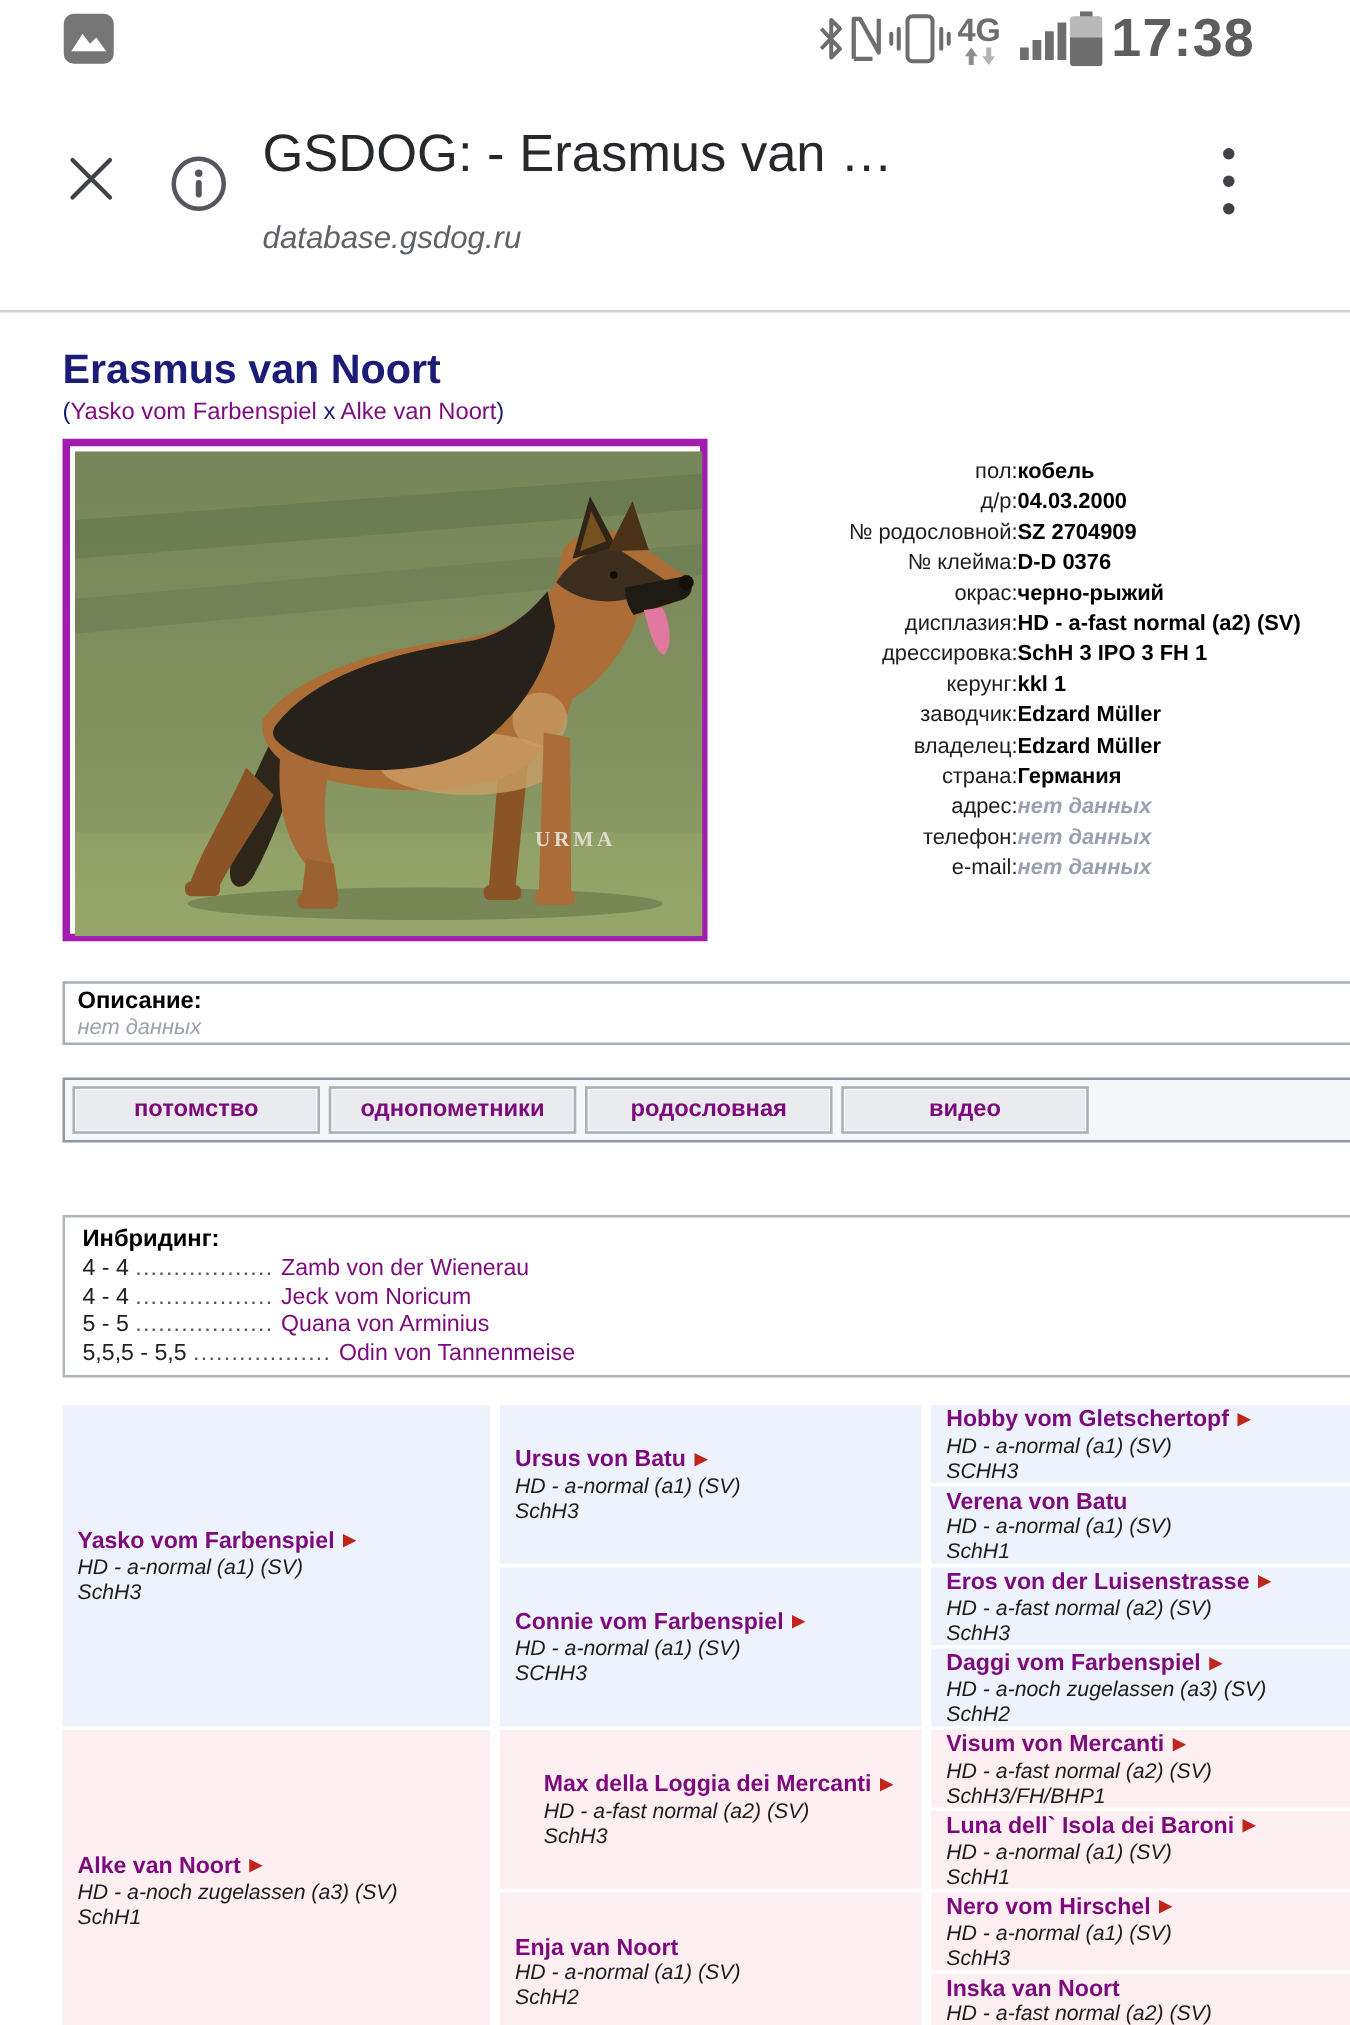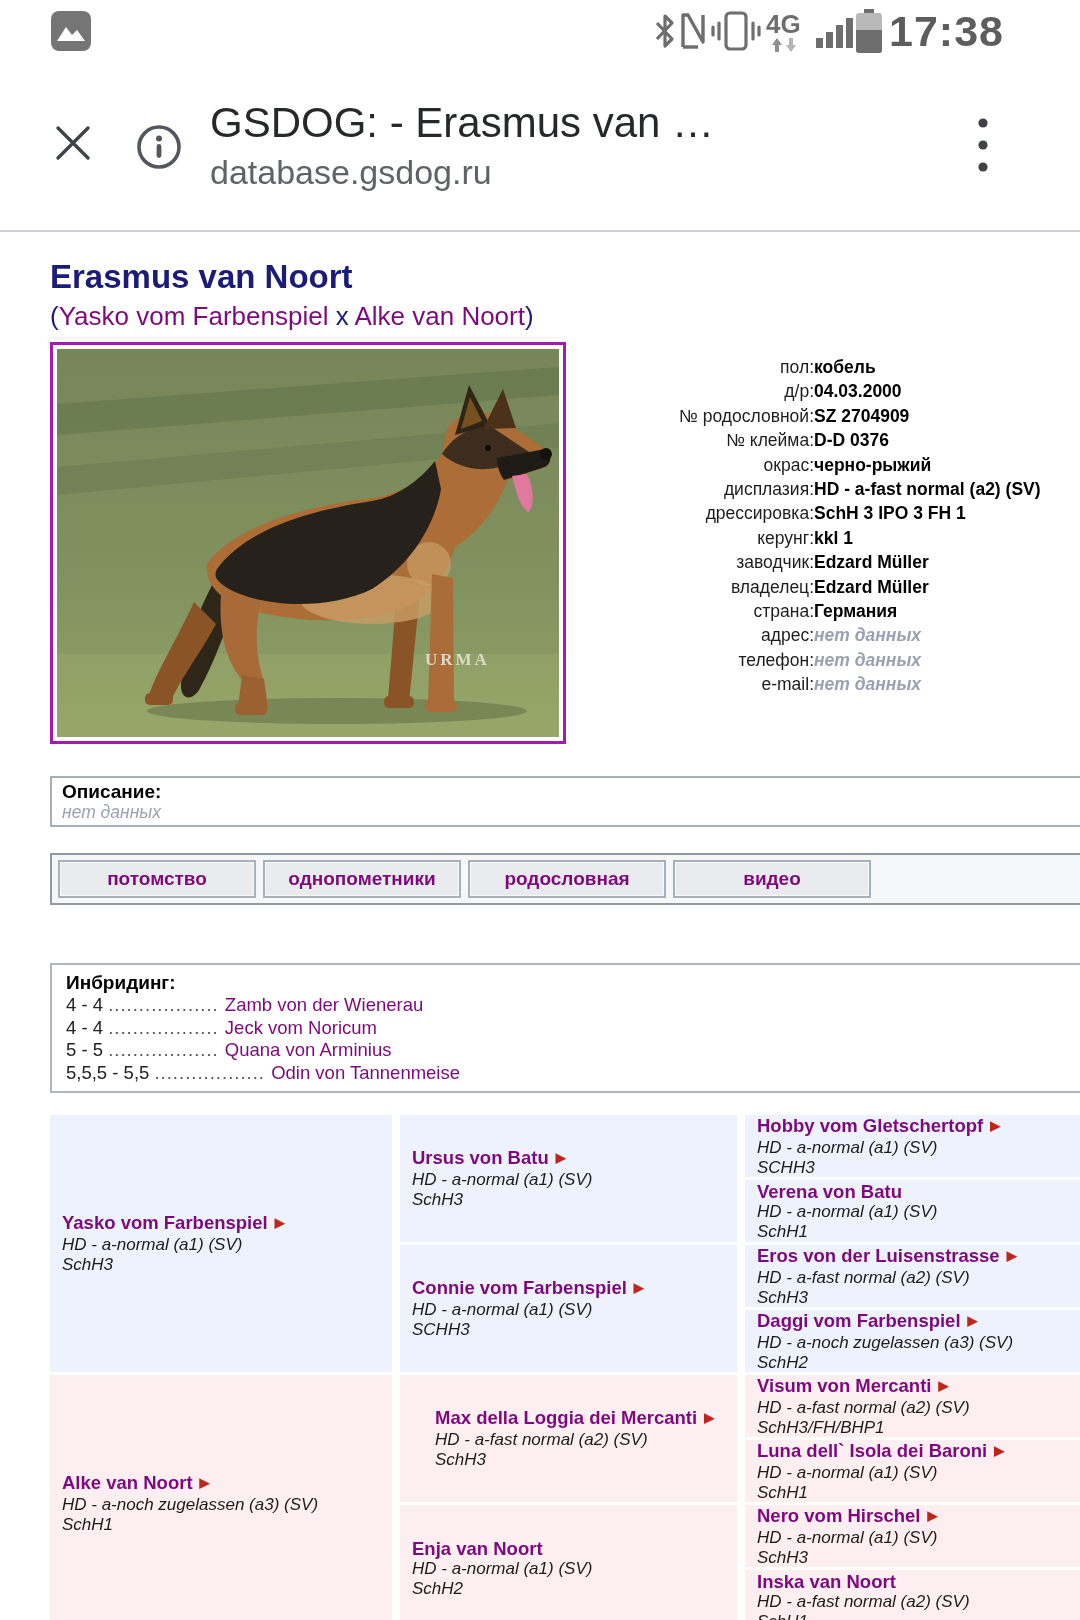--- a/index.html
+++ b/index.html
@@ -11,31 +11,31 @@
   .sb-right { margin-left:auto; display:flex; align-items:center; gap:1px; }
   .sb-time { font-size:43px; font-weight:bold; color:#5d5d5d; letter-spacing:1px; margin-left:6px;text-align:right; }
 
   
   .chrome { position:relative; display:flex; align-items:flex-start;
             padding:36px 120px 40px 50px; border-bottom:2px solid #cdd1d5; }
   .chrome-x { margin-top:22px; }
   .chrome-info { margin:24px 0 0 38px; }
   .chrome-titles { margin-left:26px; min-width:0; }
   .btitle { font-size:42px; color:#26282b; line-height:50px; white-space:nowrap; }
-  .burl { font-size:34px; color:#5f6368; line-height:36px; margin-top:6px; }
+  .burl { font-size:25px; color:#5f6368; line-height:36px; margin-top:24px;font-style:italic; }
   .chrome-menu { position:absolute; right:88px; top:52px; }
 
   
   .content { padding-left:50px; }
   h1.dogname { margin-top:26px; font-size:33px; font-weight:bold; color:#1b1b78; }
-  .parents { margin-top:5px; font-size:26px; color:#1b1b78; }
+  .parents { margin-top:5px; font-size:19px; color:#1b1b78; }
   .parents a { color:#7d0a7d; text-decoration:none; cursor:pointer; }
 
   .info-row { display:flex; margin-top:10px; }
-  .photo-frame { width:516px; height:402px; border:3px solid #a21caf; background:#fff;
+  .photo-frame { width:516px; height:402px; border:6px solid #a21caf; background:#fff;
                  padding:4px; flex:none; }
   .photo-frame svg { display:block; }
 
   .details { margin-left:56px; margin-top:13px; font-size:17.5px; line-height:24.4px; }
   .drow { display:flex;text-align:right; }
   .dlabel { width:192px; color:#1d1d1d; flex:none; }
   .dvalue { font-weight:bold; color:#000; white-space:nowrap; }
   .dvalue.muted { font-style:italic; color:#9aa2b2; }
 
   .desc-box { margin-top:32px; width:1130px; border:2px solid #a6aeb8; padding:3px 10px; }

